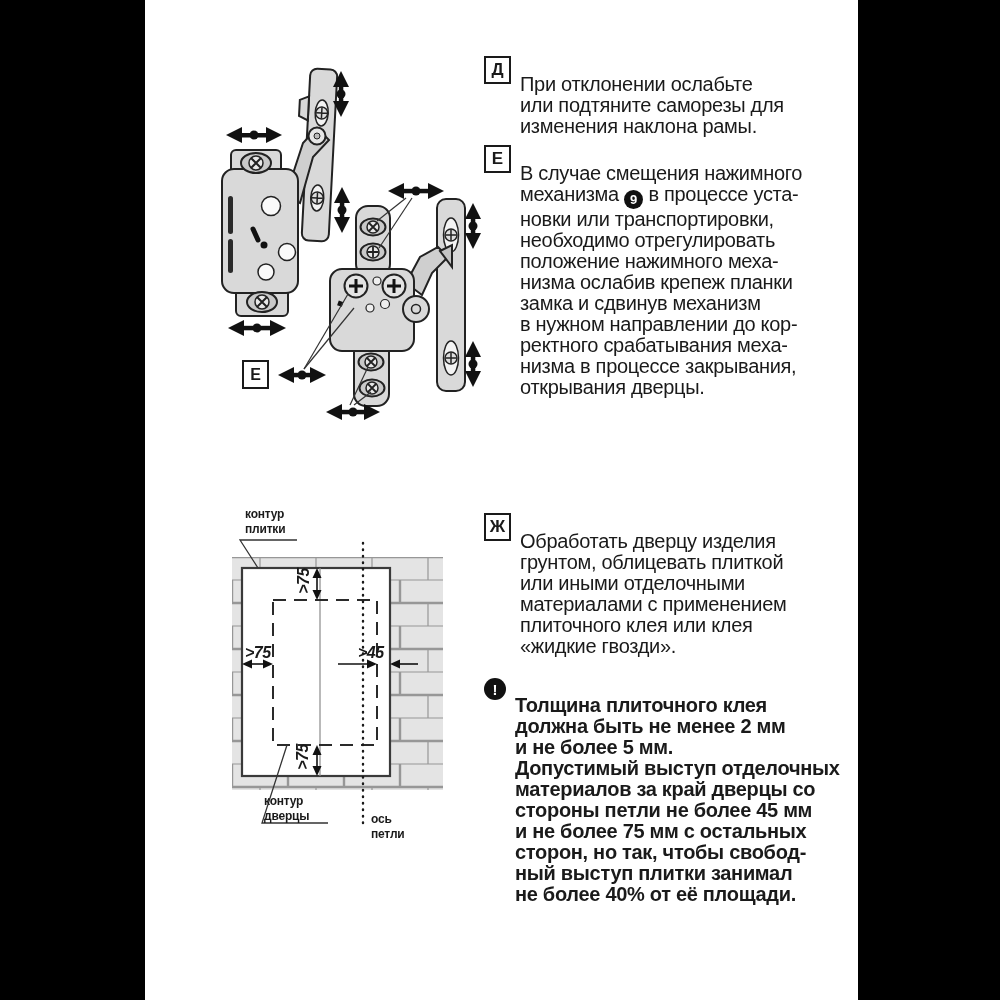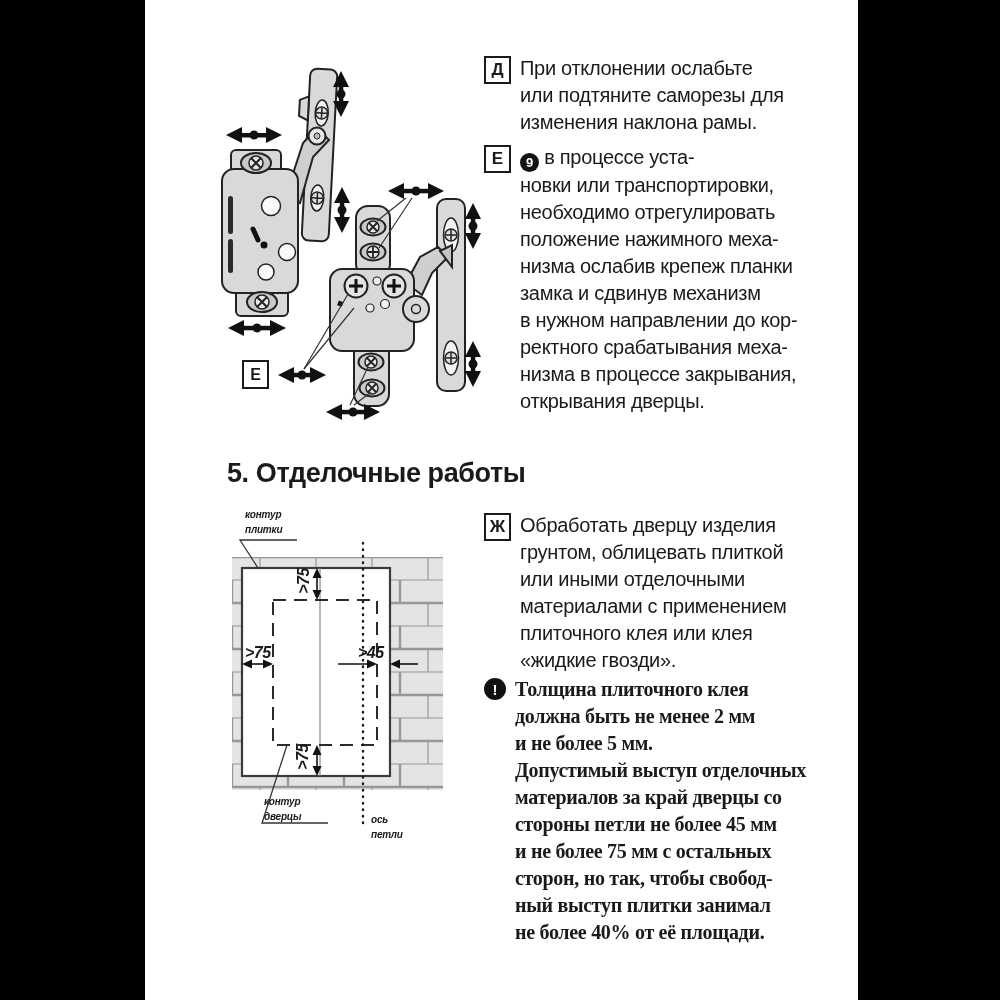--- a/index.html
+++ b/index.html
@@ -6,31 +6,31 @@
   .stage{position:relative;width:1000px;height:1000px;background:#ffffff;overflow:hidden;
          font-family:"Liberation Sans",sans-serif;color:#1a1a1a;}
   .bar{position:absolute;top:0;height:1000px;background:#000;}
   .bar-left{left:0;width:145px;}
   .bar-right{left:858px;width:142px;}
 
   .sec{position:absolute;left:484px;display:flex;gap:9px;align-items:flex-start;}
   .marker{flex:0 0 auto;width:23px;height:24px;border:2px solid #1a1a1a;background:#fff;
           display:flex;align-items:center;justify-content:center;
           font-weight:bold;font-size:17px;margin-top:1px;}
-  .txt{white-space:pre;font-size:20px;line-height:27px;letter-spacing:-0.3px;width:330px;}
-  .txt-bold{font-weight:bold;font-family:Liberation Serif, serif;}
+  .txt{white-space:pre;font-size:20px;line-height:21px;letter-spacing:-0.3px;width:330px;margin-top:19px;}
+  .txt-bold{font-weight:bold;}
   .badge{display:inline-flex;width:19px;height:19px;border-radius:50%;background:#111;color:#fff;
          align-items:center;justify-content:center;font-size:13px;font-weight:bold;
          vertical-align:-3px;letter-spacing:0;}
   .note-icon{flex:0 0 auto;width:22px;height:22px;border-radius:50%;background:#111;color:#fff;
          display:flex;align-items:center;justify-content:center;font-weight:bold;font-size:15px;margin-top:2px;}
   .heading{position:absolute;left:227px;top:458px;font-size:27px;font-weight:bold;letter-spacing:-0.4px;}
 
   .fig{position:absolute;}
-  .diag-label{position:absolute;font-style:italic;font-weight:600;font-size:10px;line-height:15px;
+  .diag-label{position:absolute;font-weight:600;font-size:12px;line-height:15px;
               white-space:pre;letter-spacing:-0.2px;}
   .dim-label{position:absolute;font-style:italic;font-weight:bold;font-size:16px;white-space:pre;letter-spacing:-0.5px;}
   .rot{transform:rotate(-90deg);transform-origin:center;}
   .ebox{position:absolute;left:242px;top:360px;width:23px;height:25px;border:2.5px solid #1a1a1a;
         background:#fff;display:flex;align-items:center;justify-content:center;font-weight:bold;font-size:16px;}
 </style>
 </head>
 <body>
 
 <div class="stage">
@@ -202,33 +202,33 @@
       </div>
     <div class="txt">При отклонении ослабьте
 или подтяните саморезы для
 изменения наклона рамы.</div>
   </div>
 
   <div class="sec" style="top:144px">
     <div class="marker">
         <span>Е</span>
       </div>
-    <div class="txt"><span class="badge"><span>9</span></span><span> в процессе уста-
+    <div class="txt"><span>В случае смещения нажимного
+механизма </span><span class="badge"><span>9</span></span><span> в процессе уста-
 новки или транспортировки,
 необходимо отрегулировать
 положение нажимного меха-
 низма ослабив крепеж планки
 замка и сдвинув механизм
 в нужном направлении до кор-
 ректного срабатывания меха-
 низма в процессе закрывания,
 открывания дверцы.</span></div>
   </div>
 
-  <div class="heading">5. Отделочные работы</div>
 
   <svg class="fig" style="left:225px;top:505px" width="235" height="345" viewBox="0 0 235 345">
     <defs>
       <pattern id="bricks" width="56" height="46" patternUnits="userSpaceOnUse" patternTransform="translate(7 6)">
         <rect width="56" height="46" fill="#e4e4e4"></rect>
         <path d="M0,0.6 H56 M0,23 H56 M0,45.4 H56 M28,0 V23 M0.6,23 V46 M55.4,23 V46" stroke="#979797" stroke-width="1.2" fill="none"></path>
       </pattern>
     </defs>
 
     <rect x="7" y="52" width="211" height="233" fill="url(#bricks)"></rect>

